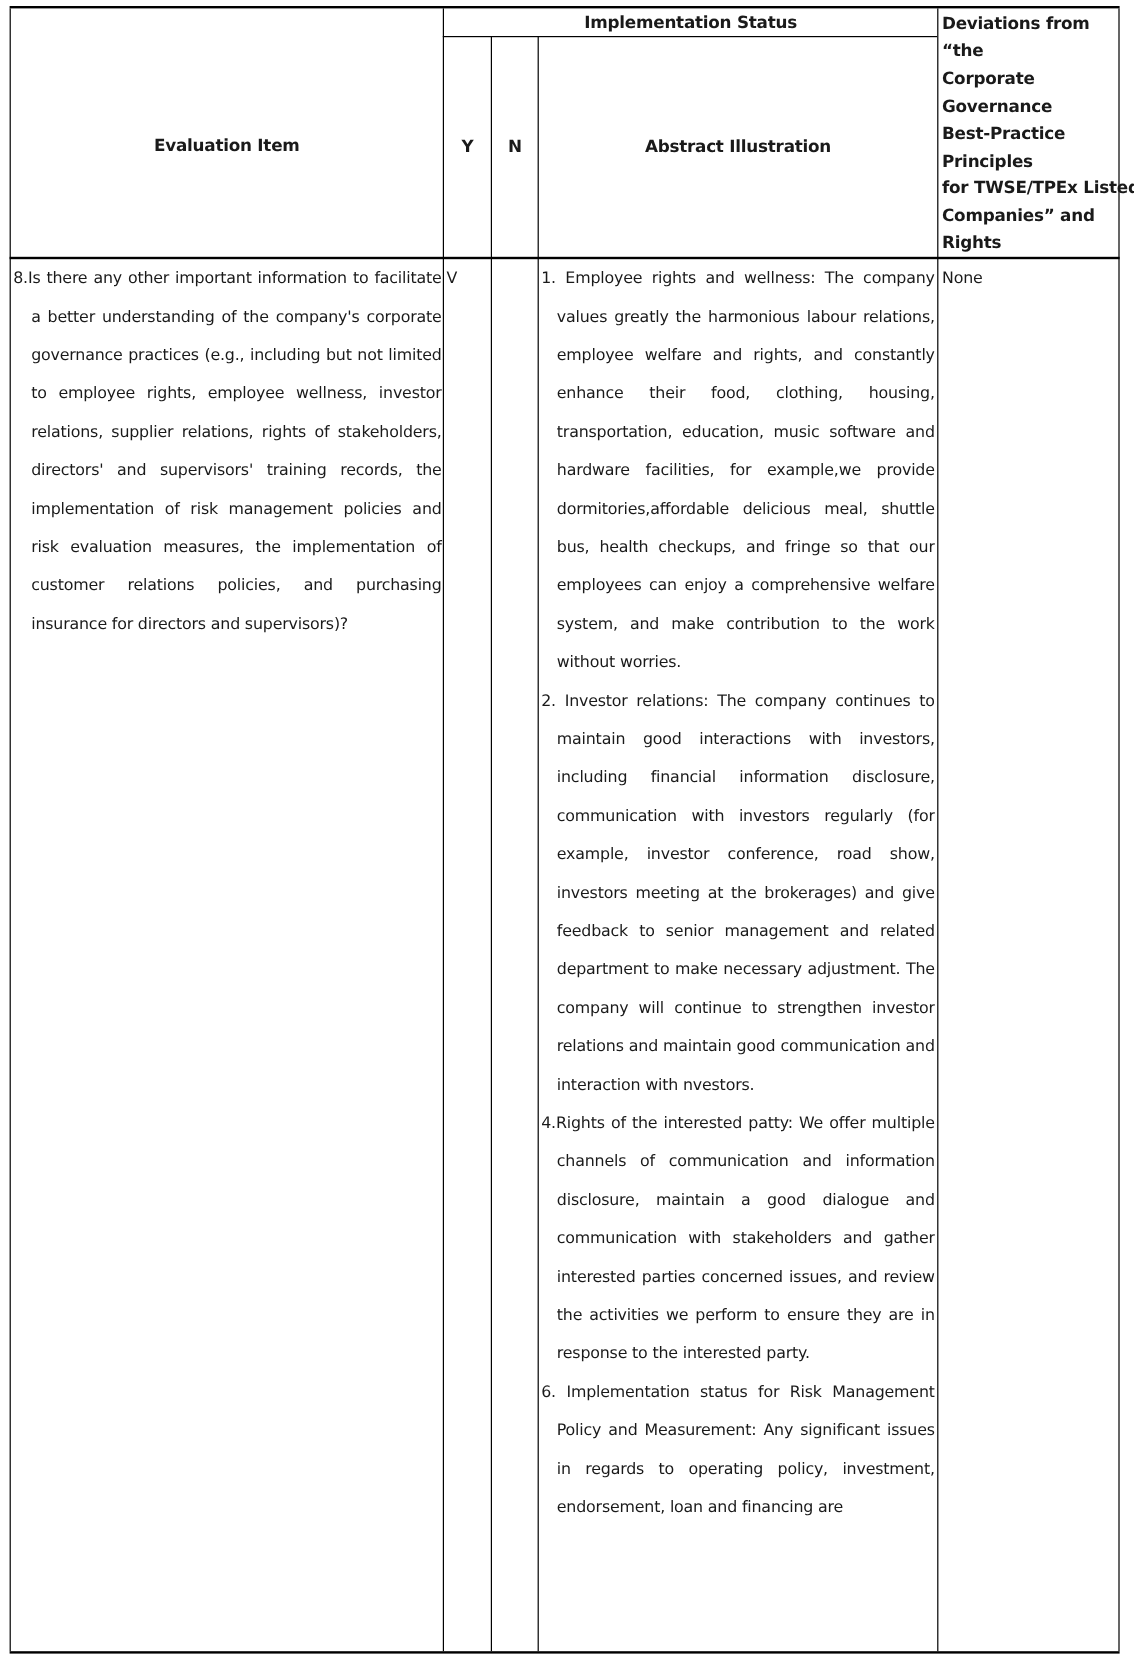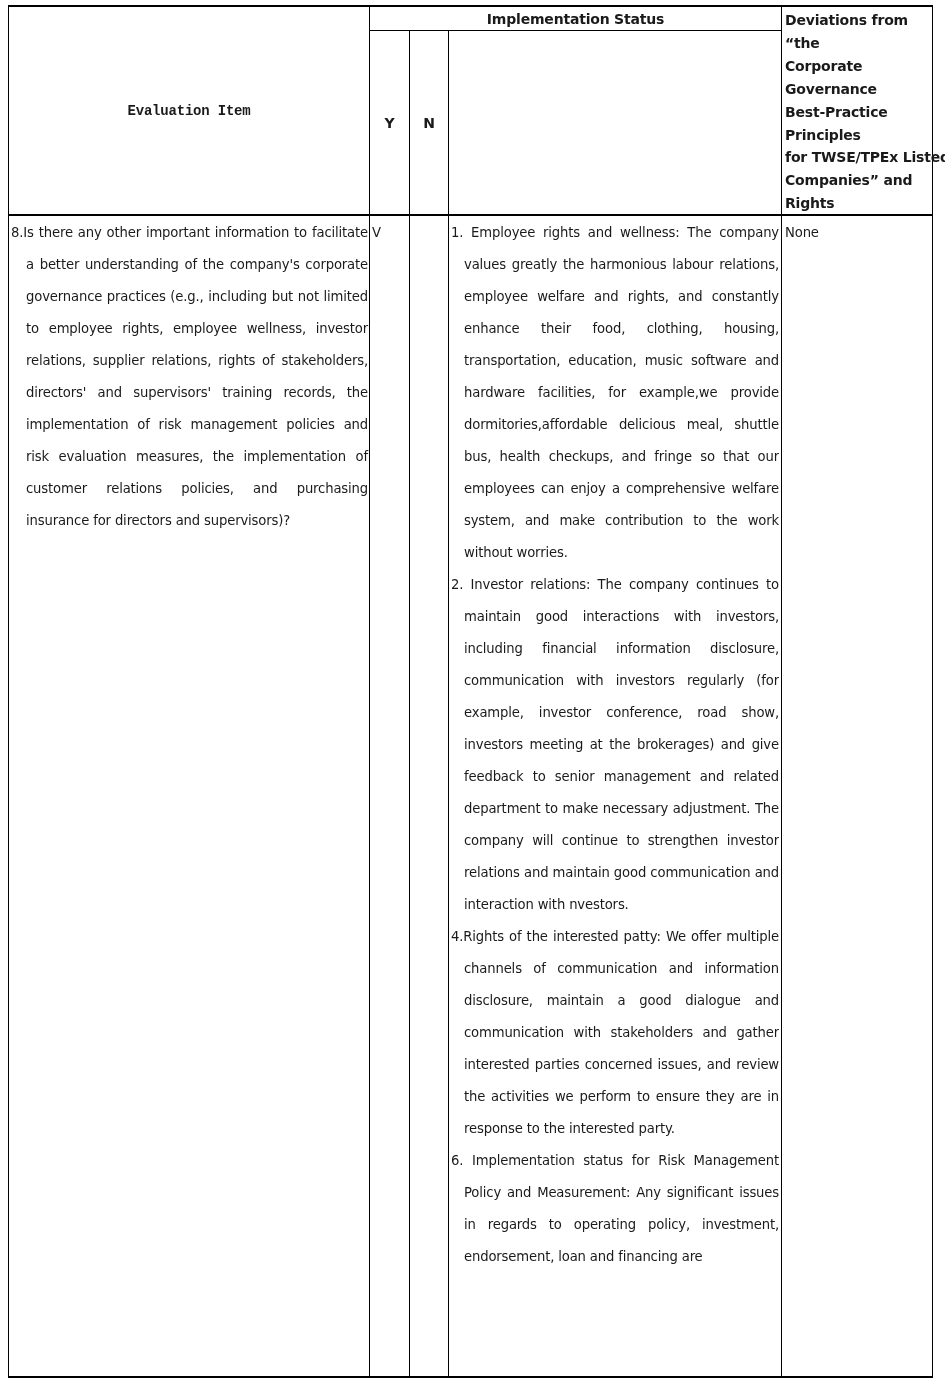--- a/index.html
+++ b/index.html
@@ -25,24 +25,25 @@
   <div class="vline" style="left:0px;"></div>
   <div class="vline" style="left:361px;"></div>
   <div class="vline" style="left:401px; top:23px;"></div>
   <div class="vline" style="left:440px; top:23px;"></div>
   <div class="vline" style="left:773px;"></div>
   <div class="vline" style="left:924px;"></div>
 
   <div class="hline" style="left:361px; width:412px; top:23px;"></div>
   <div class="hline" style="left:0; width:925px; top:207px; height:2px;"></div>
 
-  <div class="cell hdr center" style="left:1px; top:0; width:360px; height:207px;font-family:Liberation Mono, monospace;">Evaluation Item</div>
+  <div class="cell hdr center" style="left:1px; top:11px; width:360px; height:207px;">Evaluation Item</div>
   <div class="cell hdr center" style="left:362px; top:0; width:411px; height:23px;">Implementation Status</div>
   <div class="cell hdr center" style="left:362px; top:24px; width:39px; height:183px; padding-top:1px;">Y</div>
   <div class="cell hdr center" style="left:402px; top:24px; width:38px; height:183px; padding-top:1px;">N</div>
+  <div class="cell hdr center" style="left:441px; top:24px; width:332px; height:183px; padding-top:1px;">Abstract Illustration</div>
   <div class="cell hdr dev-hdr" style="left:774px; top:0; width:150px; height:207px;">
     <div>Deviations from</div>
     <div>“the</div>
     <div>Corporate</div>
     <div>Governance</div>
     <div>Best-Practice</div>
     <div>Principles</div>
     <div>for TWSE/TPEx Listed</div>
     <div>Companies” and</div>
     <div>Rights</div>

